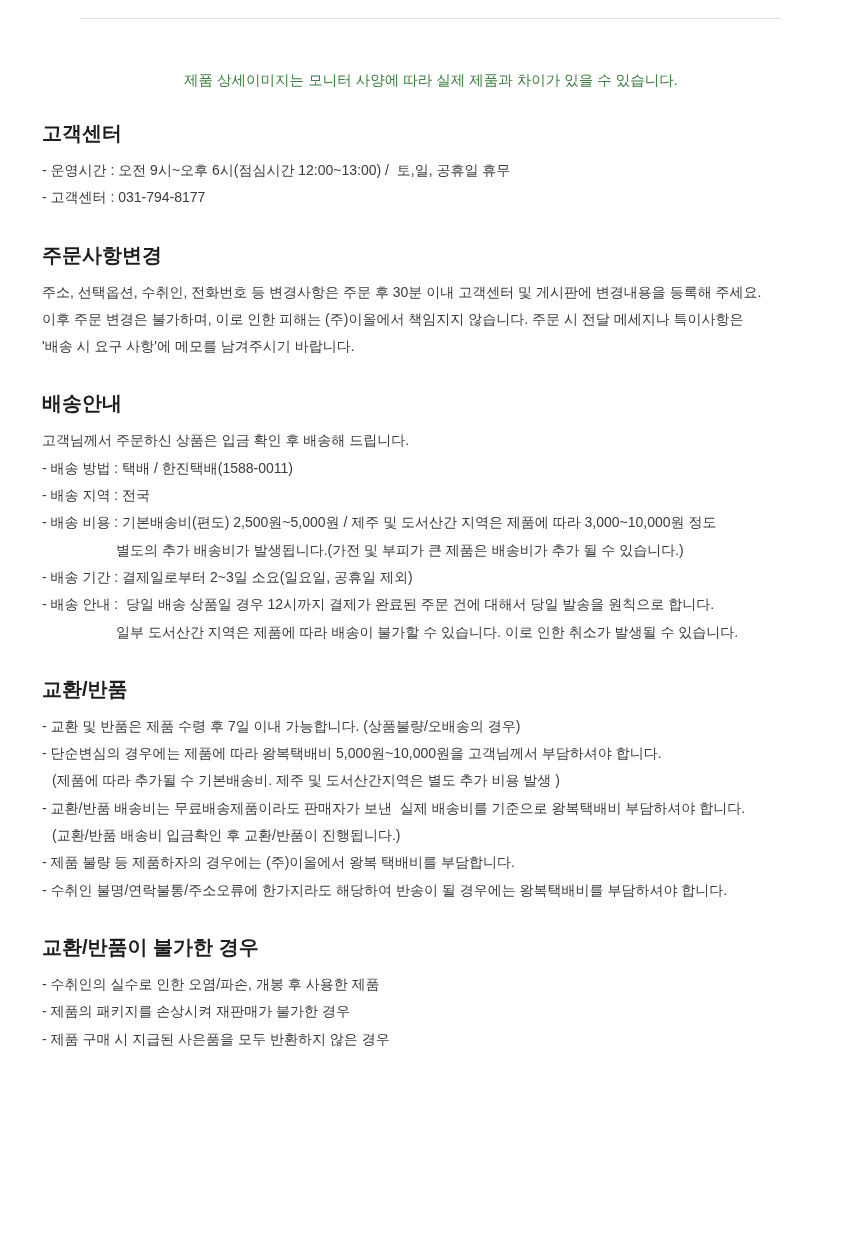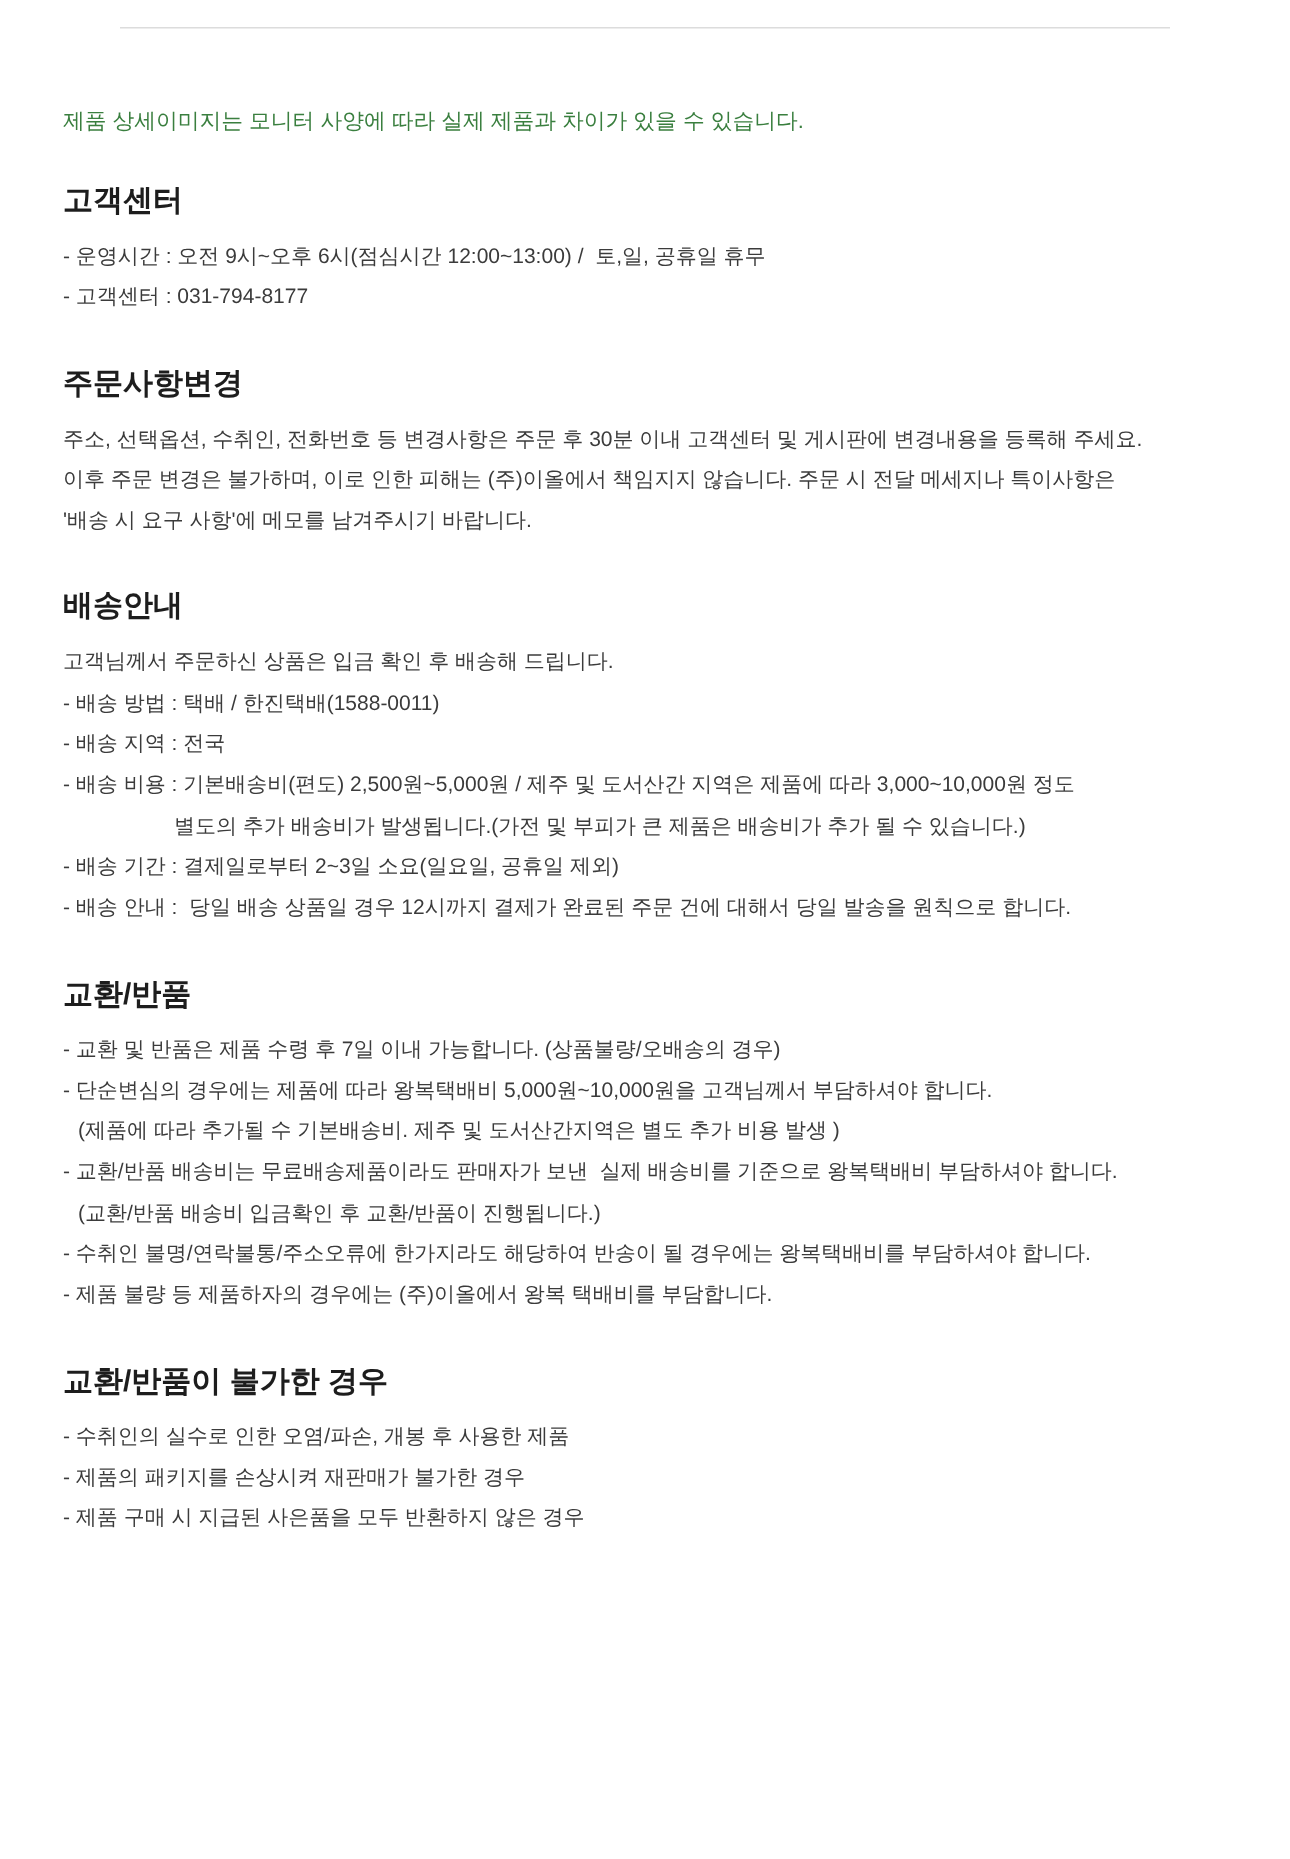--- a/index.html
+++ b/index.html
@@ -33,20 +33,21 @@
     font-size: 30px;
     font-weight: bold;
     color: #222222;
     letter-spacing: 0.5px;
   }
   .notice-green {
     margin: 52px 0 0 2px;
     font-size: 14.5px;
     color: #3a7f3f;
     font-weight: normal;
+    text-align: center;
   }
   section.block {
     margin-top: 30px;
   }
   h2.block-title {
     margin: 0 0 10px 2px;
     font-size: 20px;
     font-weight: bold;
     color: #1d1d1d;
   }
@@ -88,30 +89,31 @@
       </section>
       <section class="block">
         <h2 class="block-title">배송안내</h2>
         <div class="line">고객님께서 주문하신 상품은 입금 확인 후 배송해 드립니다.</div>
         <div class="line">- 배송 방법 : 택배 / 한진택배(1588-0011)</div>
         <div class="line">- 배송 지역 : 전국</div>
         <div class="line">- 배송 비용 : 기본배송비(편도) 2,500원~5,000원 / 제주 및 도서산간 지역은 제품에 따라 3,000~10,000원 정도</div>
         <div class="line indent">별도의 추가 배송비가 발생됩니다.(가전 및 부피가 큰 제품은 배송비가 추가 될 수 있습니다.)</div>
         <div class="line">- 배송 기간 : 결제일로부터 2~3일 소요(일요일, 공휴일 제외)</div>
         <div class="line">- 배송 안내 :  당일 배송 상품일 경우 12시까지 결제가 완료된 주문 건에 대해서 당일 발송을 원칙으로 합니다.</div>
+        <div class="line indent">일부 도서산간 지역은 제품에 따라 배송이 불가할 수 있습니다. 이로 인한 취소가 발생될 수 있습니다.</div>
       </section>
       <section class="block">
         <h2 class="block-title">교환/반품</h2>
         <div class="line">- 교환 및 반품은 제품 수령 후 7일 이내 가능합니다. (상품불량/오배송의 경우)</div>
         <div class="line">- 단순변심의 경우에는 제품에 따라 왕복택배비 5,000원~10,000원을 고객님께서 부담하셔야 합니다.</div>
         <div class="line indent2">(제품에 따라 추가될 수 기본배송비. 제주 및 도서산간지역은 별도 추가 비용 발생 )</div>
         <div class="line">- 교환/반품 배송비는 무료배송제품이라도 판매자가 보낸  실제 배송비를 기준으로 왕복택배비 부담하셔야 합니다.</div>
         <div class="line indent2">(교환/반품 배송비 입금확인 후 교환/반품이 진행됩니다.)</div>
+        <div class="line">- 제품 불량 등 제품하자의 경우에는 (주)이올에서 왕복 택배비를 부담합니다.</div>
         <div class="line">- 수취인 불명/연락불통/주소오류에 한가지라도 해당하여 반송이 될 경우에는 왕복택배비를 부담하셔야 합니다.</div>
-        <div class="line">- 제품 불량 등 제품하자의 경우에는 (주)이올에서 왕복 택배비를 부담합니다.</div>
       </section>
       <section class="block">
         <h2 class="block-title">교환/반품이 불가한 경우</h2>
         <div class="line">- 수취인의 실수로 인한 오염/파손, 개봉 후 사용한 제품</div>
         <div class="line">- 제품의 패키지를 손상시켜 재판매가 불가한 경우</div>
         <div class="line">- 제품 구매 시 지급된 사은품을 모두 반환하지 않은 경우</div>
       </section>
     </div>
 
 </div>

